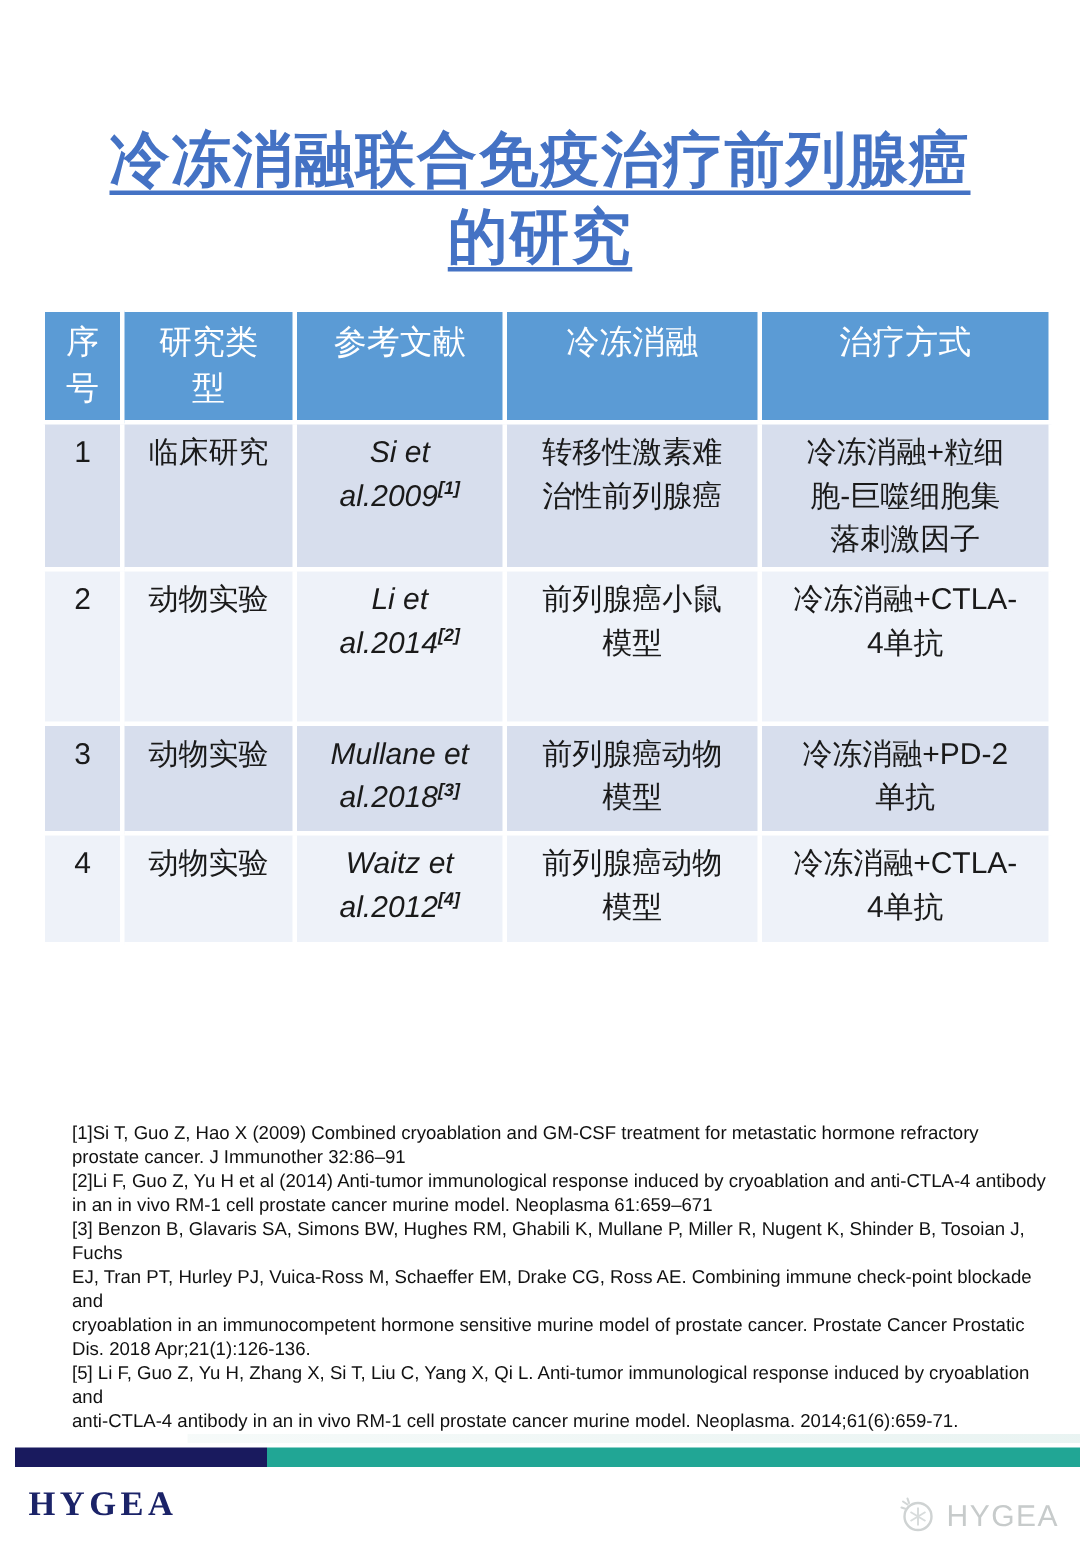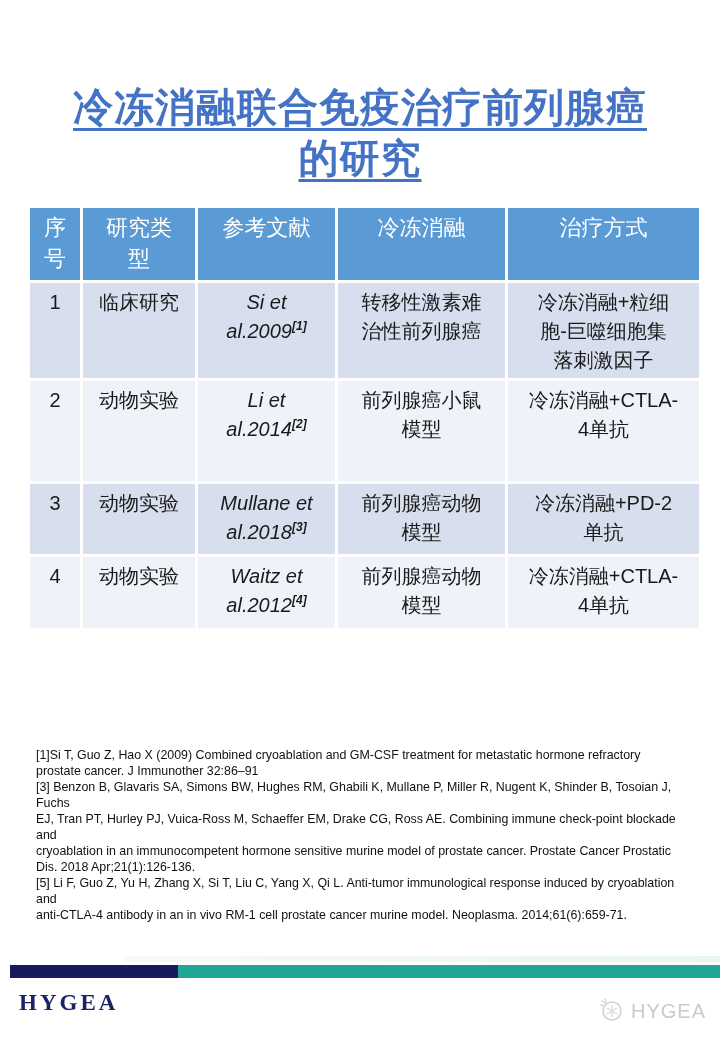--- a/index.html
+++ b/index.html
@@ -35,21 +35,21 @@
   .row-1  { height:98px; }
   .row-2  { height:103px; }
   .row-3  { height:73px; }
   .row-4  { height:74px; }
   .cell-no { font-weight:bold; }
   .cell-ref { font-weight:bold;font-style:italic; }
   .cell-ref sup { font-size:12px; font-weight:bold; }
 
   
   .references {
-    position:absolute; left:36px; top:747px; width:656px;
+    position:absolute; left:48px; top:747px; width:656px;
     font-size:12.4px; line-height:16px; color:#111111;
   }
   .references p { margin:0; }
 
   
   .bar-highlight {
     position:absolute; left:125px; top:956px; width:595px; height:6px;
     background:linear-gradient(90deg, #f4f9f8, #e4f1ef); opacity:.8;
   }
   .bar-navy { position:absolute; left:10px;  top:965px; width:168px; height:13px; background:#191A5E; }
@@ -137,20 +137,22 @@
 模型</td>
       <td class="pre">冷冻消融+CTLA-
 4单抗</td>
     </tr>
   </tbody>
     </table>
 
   <div class="references">
     <p class="pre">[1]Si T, Guo Z, Hao X (2009) Combined cryoablation and GM-CSF treatment for metastatic hormone refractory
 prostate cancer. J Immunother 32:86–91</p>
+    <p class="pre">[2]Li F, Guo Z, Yu H et al (2014) Anti-tumor immunological response induced by cryoablation and anti-CTLA-4 antibody
+in an in vivo RM-1 cell prostate cancer murine model. Neoplasma 61:659–671</p>
     <p class="pre">[3] Benzon B, Glavaris SA, Simons BW, Hughes RM, Ghabili K, Mullane P, Miller R, Nugent K, Shinder B, Tosoian J, Fuchs
 EJ, Tran PT, Hurley PJ, Vuica-Ross M, Schaeffer EM, Drake CG, Ross AE. Combining immune check-point blockade and
 cryoablation in an immunocompetent hormone sensitive murine model of prostate cancer. Prostate Cancer Prostatic
 Dis. 2018 Apr;21(1):126-136.</p>
     <p class="pre">[5] Li F, Guo Z, Yu H, Zhang X, Si T, Liu C, Yang X, Qi L. Anti-tumor immunological response induced by cryoablation and
 anti-CTLA-4 antibody in an in vivo RM-1 cell prostate cancer murine model. Neoplasma. 2014;61(6):659-71.</p>
   </div>
 
   <div class="bar-highlight"></div>
   <div class="bar-navy"></div>

